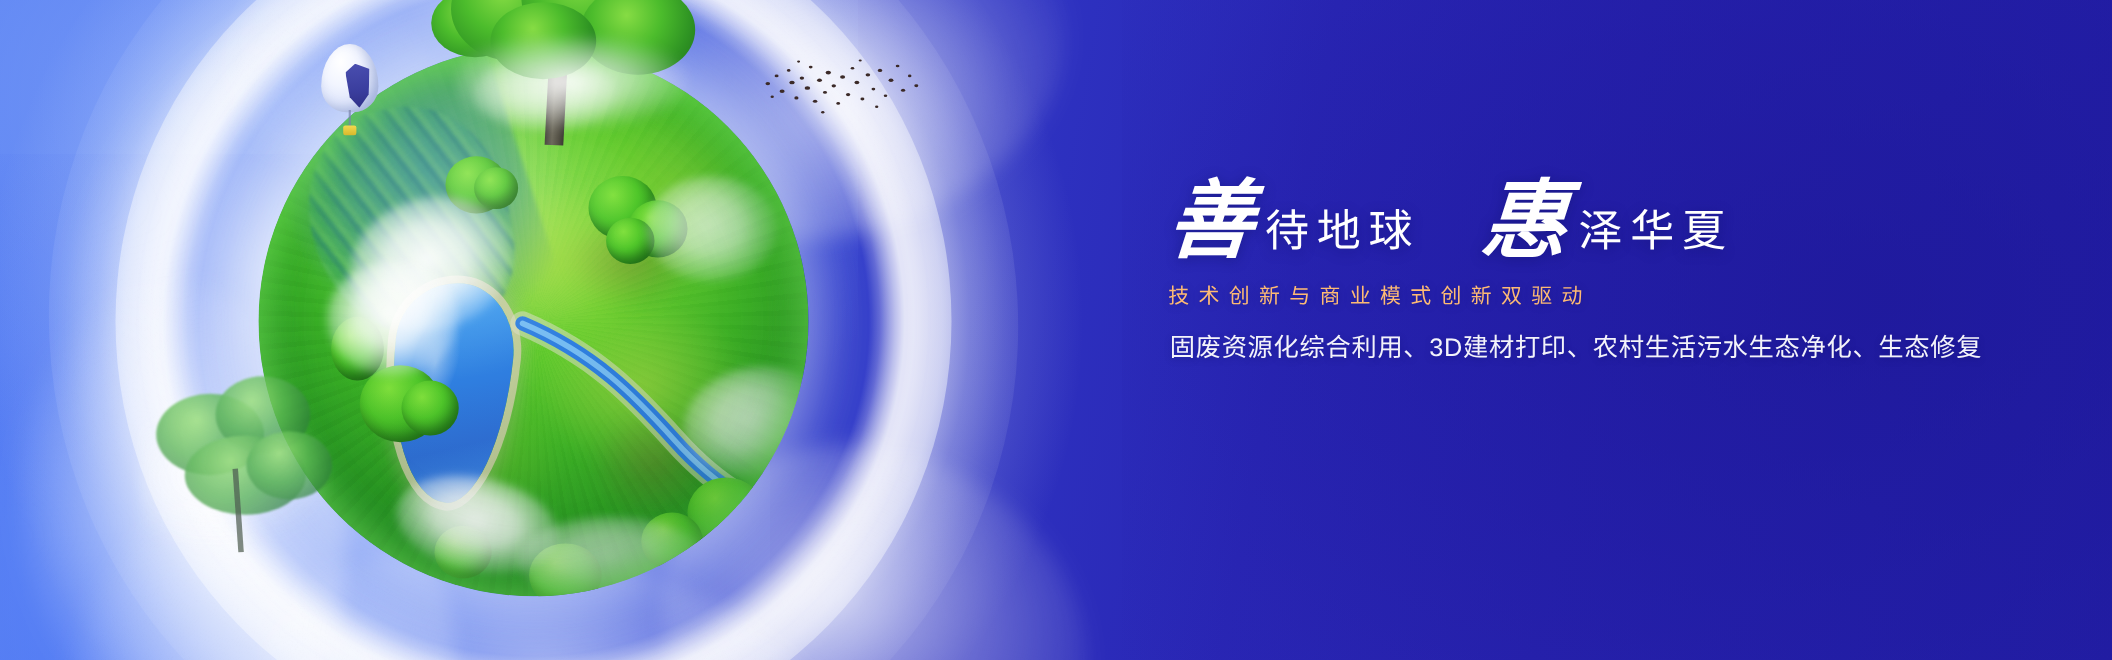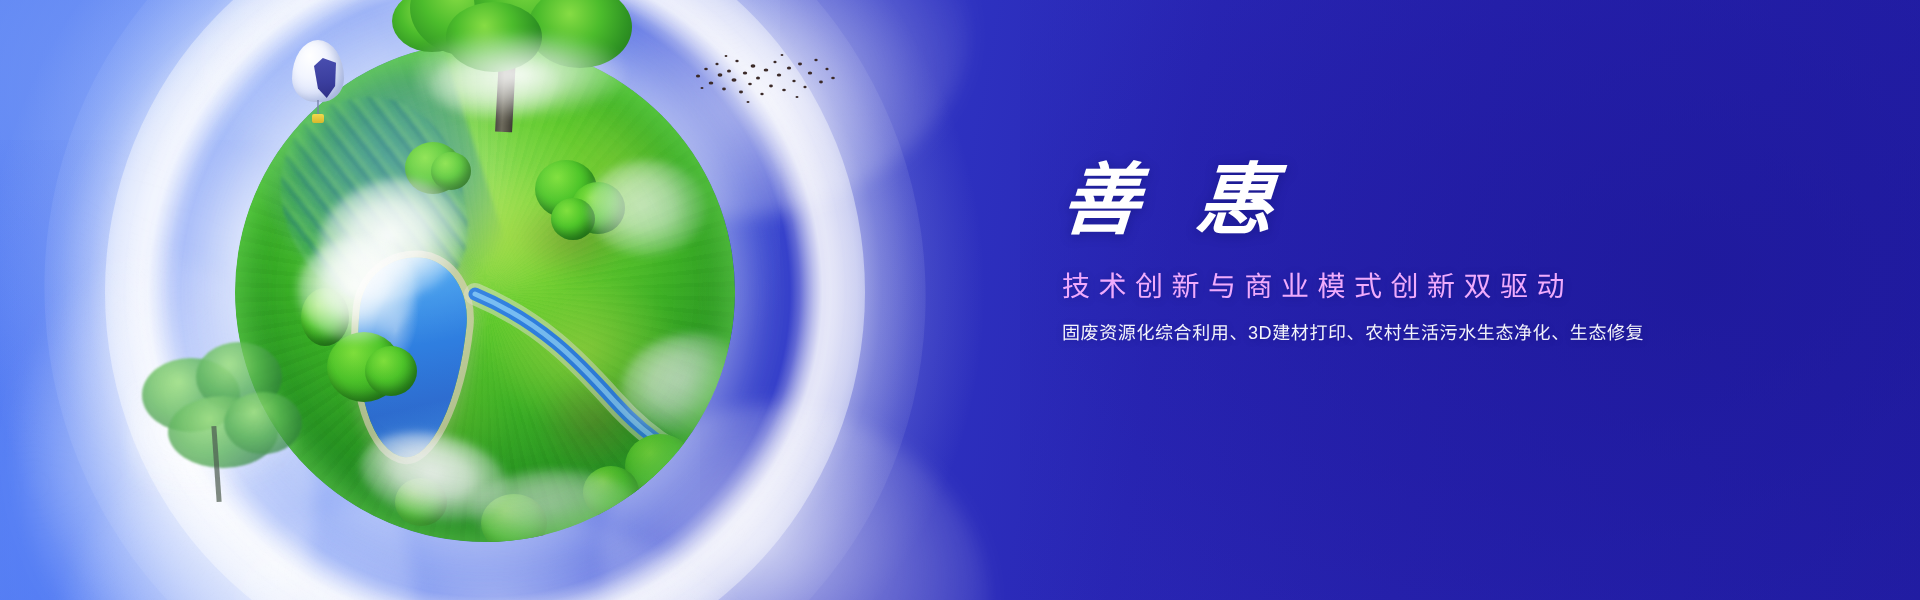--- a/index.html
+++ b/index.html
@@ -463,39 +463,40 @@
     padding-left: 10px;
     padding-bottom: 8px;
     display: inline-block;
   }
   .hl-gap {
     display: inline-block;
     width: 56px;
   }
 
   .subtitle {
-    margin-top: 31px;
-    color: #f0abfc;
-    font-size: 28px;
+    margin-top: 20px;
+    color: #fdba74;
+    font-size: 19px;
     font-weight: 400;
     letter-spacing: 8.5px;
     line-height: 1.2;
     white-space: nowrap;
     text-shadow: 0 1px 8px rgba(10,14,90,0.30);
   }
 
   .desc {
     margin-top: 18px;
     color: rgba(255,255,255,0.95);
-    font-size: 18px;
+    font-size: 23px;
     font-weight: 400;
     letter-spacing: 0.6px;
     line-height: 1.4;
     white-space: nowrap;
     text-shadow: 0 1px 7px rgba(10,14,90,0.30);
+    text-align: right;
   }
 
   .cta {
     margin-top: 26px;
     display: inline-flex;
     align-items: center;
     justify-content: center;
     gap: 9px;
     width: 136px;
     height: 42px;
@@ -651,22 +652,24 @@
       <ellipse cx="58" cy="60" rx="1.5" ry="1.1"></ellipse>
       <ellipse cx="92" cy="13" rx="1.4" ry="1.0"></ellipse>
       <ellipse cx="107" cy="55" rx="1.5" ry="1.1"></ellipse>
     </g>
   </svg>
 
   <div class="content">
 
     <div class="headline">
       <span class="hl-big">善</span>
+      <span class="hl-small">待地球</span>
       <span class="hl-gap"></span>
       <span class="hl-big">惠</span>
+      <span class="hl-small">泽华夏</span>
     </div>
 
     <div class="subtitle">技术创新与商业模式创新双驱动</div>
 
     <div class="desc">固废资源化综合利用、3D建材打印、农村生活污水生态净化、生态修复</div>
 
 
   </div>
 
 </div>

